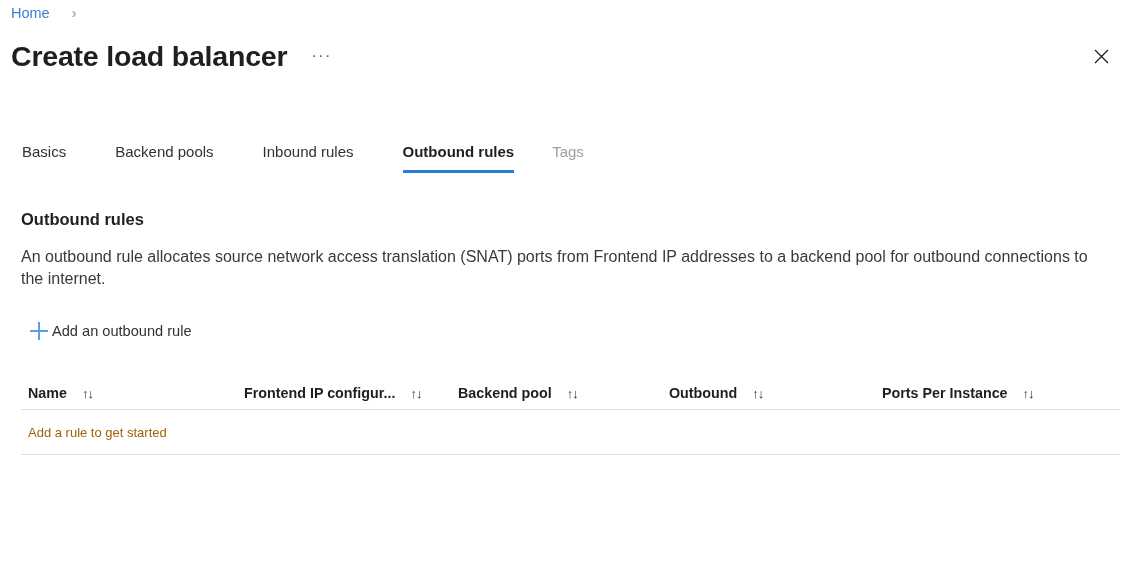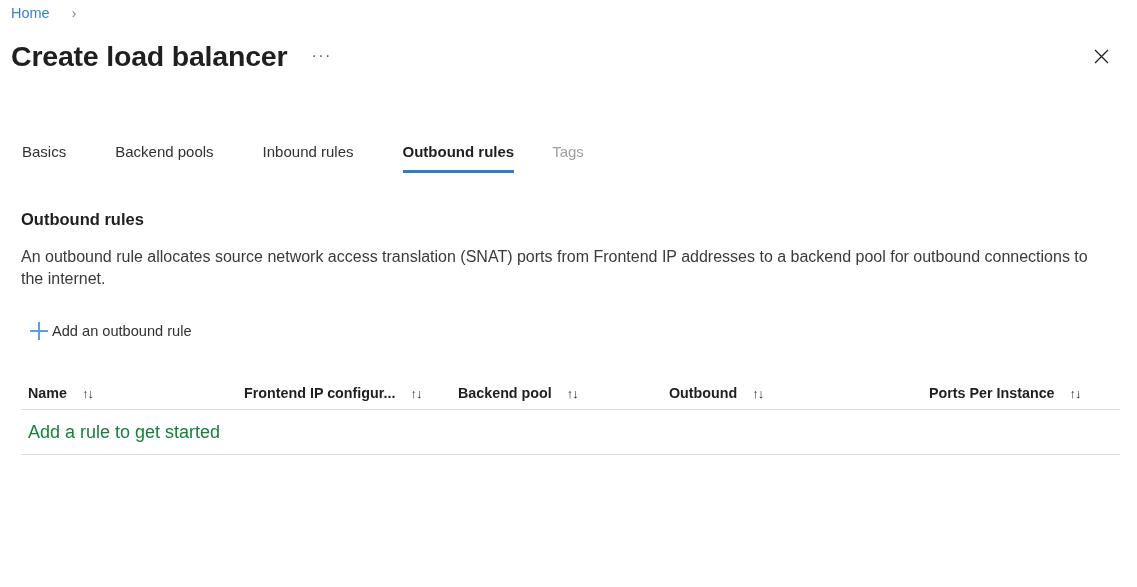--- a/index.html
+++ b/index.html
@@ -204,22 +204,22 @@
     letter-spacing: -1px;
     color: #201f1e;
   }
   .empty-row {
     height: 44px;
     display: flex;
     align-items: center;
     border-bottom: 1px solid #e1dfdd;
   }
   .empty-row-text {
-    font-size: 18px;
-    color: #15803d;
+    font-size: 13px;
+    color: #a16207;
     padding-left: 7px;
   }
 </style>
 </head>
 <body>
 
 <div class="breadcrumb">
   <span class="crumb-link">Home</span>
   <span class="crumb-sep">›</span>
 </div>
@@ -261,21 +261,21 @@
       <span class="sort-icon">↑↓</span>
     </div>
     <div class="th" style="left:437px">
       <span>Backend pool</span>
       <span class="sort-icon">↑↓</span>
     </div>
     <div class="th" style="left:648px">
       <span>Outbound</span>
       <span class="sort-icon">↑↓</span>
     </div>
-    <div class="th" style="left:908px">
+    <div class="th" style="left:861px">
       <span>Ports Per Instance</span>
       <span class="sort-icon">↑↓</span>
     </div>
   </div>
   <div class="empty-row">
     <span class="empty-row-text">Add a rule to get started</span>
   </div>
 </div>
 
 </body></html>

